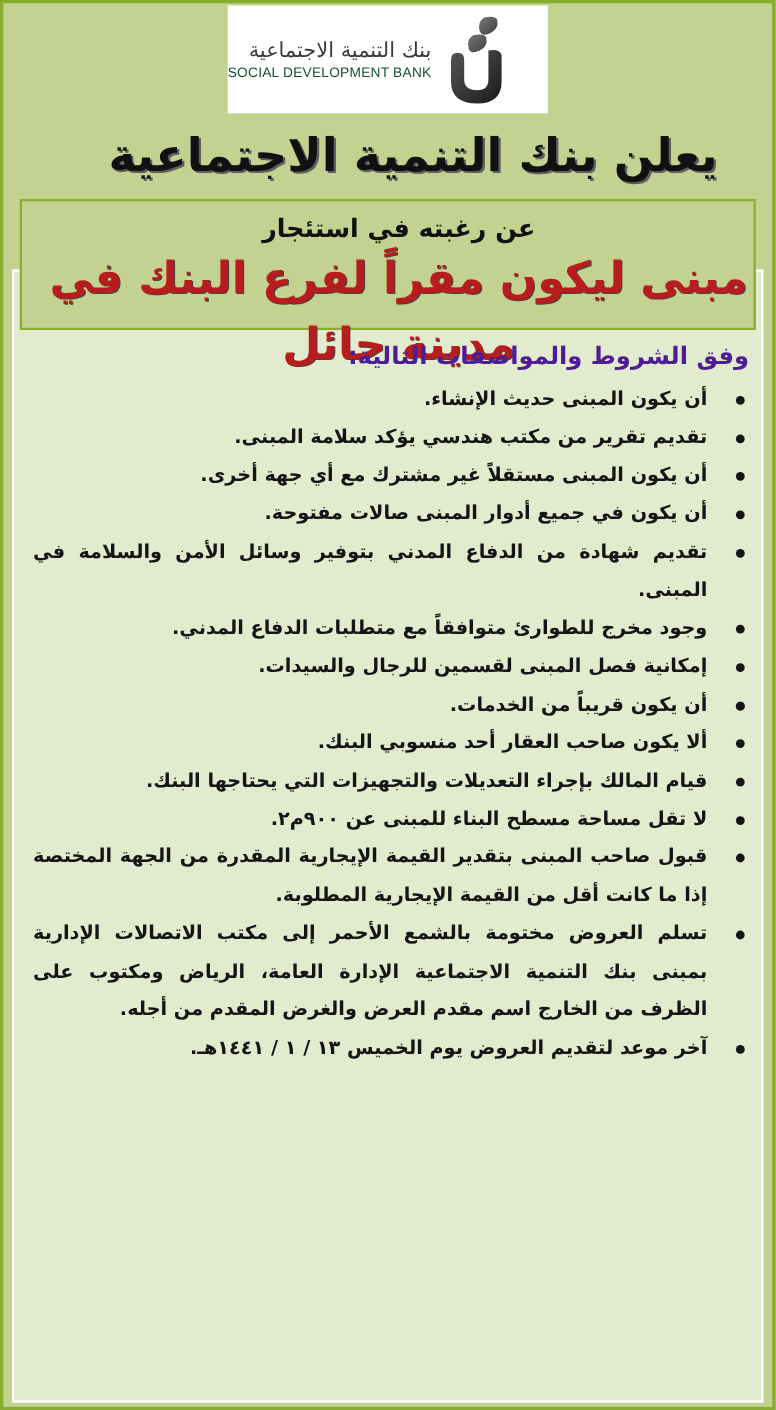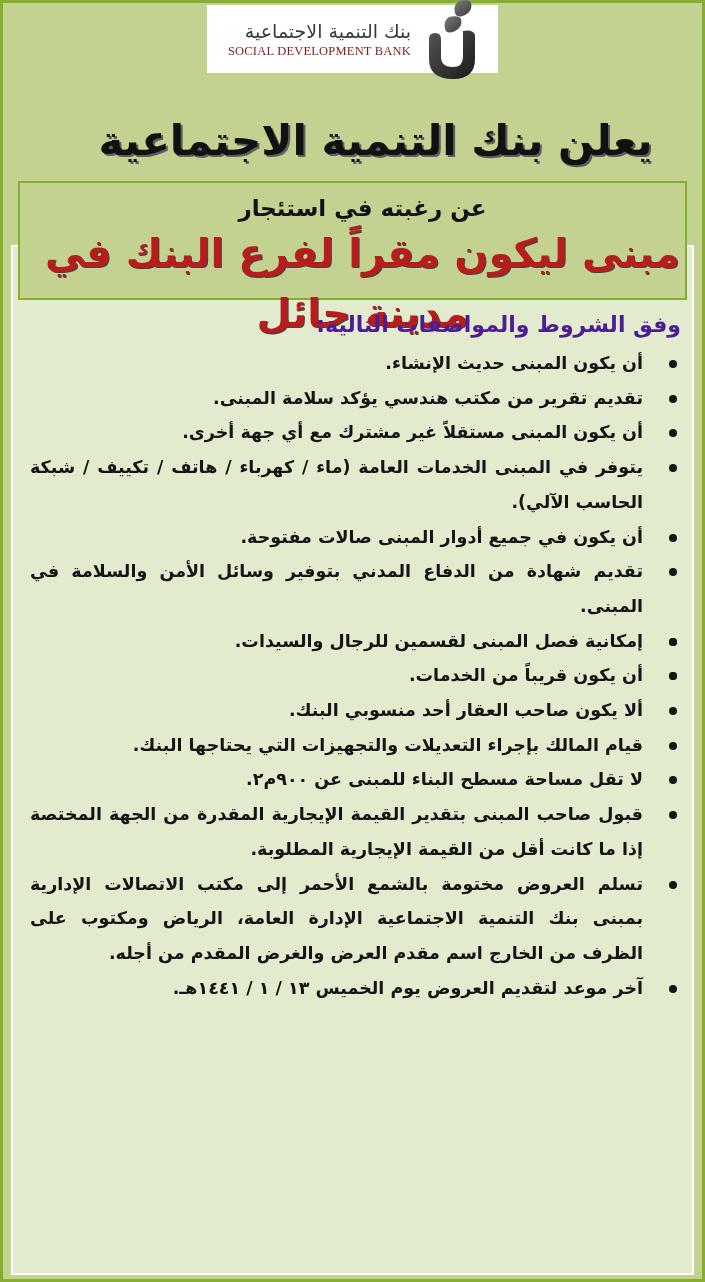--- a/index.html
+++ b/index.html
@@ -6,32 +6,32 @@
     html, body { width: 705px; height: 1282px; overflow: hidden; background: #86ad2f; }
     body { font-family: "DejaVu Sans", sans-serif; color: #141414; position: relative; }
 
     .frame {
       position: absolute; left: 0; top: 0; width: 705px; height: 1282px;
       border: 3px solid #86ad2f;
       background: #c3d191;
     }
 
     .logo-box {
-      position: absolute; left: 207px; top: 5px; width: 291px; height: 68px;
+      position: absolute; left: 207px; top: 5px; width: 291px; height: 98px;
       background: #ffffff;
-      display: flex; align-items: center; justify-content: center;
+      display: flex; align-items: center; justify-content: flex-start;
       direction: ltr;
     }
     .logo-text { display: flex; flex-direction: column; align-items: flex-end; margin-right: 14px; }
     .logo-ar {
       font-family: "DejaVu Sans", sans-serif; font-size: 19px; color: #3a3a3a;
       direction: rtl; line-height: 24px; letter-spacing: -0.5px;
     }
     .logo-en {
-      font-family: Liberation Serif, serif; font-size: 12.5px; color: #7f1d1d;
+      font-family: Liberation Sans, sans-serif; font-size: 12.5px; color: #14532d;
       letter-spacing: 0.2px; line-height: 16px;
     }
     .logo-mark { width: 52px; height: 84px; }
 
     .main-title {
       position: absolute; left: 0; right: 0; top: 108px; height: 66px;
       text-align: center;
       font-family: "DejaVu Sans", sans-serif; font-weight: bold;
       font-size: 42px; line-height: 66px; color: #111;
       text-shadow: 2px 2px 0 #5e5e5e;
@@ -112,24 +112,23 @@
   <div class="sub-line1">عن رغبته في استئجار</div>
   <div class="sub-line2">مبنى ليكون مقراً لفرع البنك في مدينة حائل</div>
 </div>
 
 <div class="content">
   <div class="conditions-heading">وفق الشروط والمواصفات التالية:</div>
   <ul class="cond-list">
     <li class="cond-item"><span class="cond-bullet"></span><span>أن يكون المبنى حديث الإنشاء.</span></li>
     <li class="cond-item"><span class="cond-bullet"></span><span>تقديم تقرير من مكتب هندسي يؤكد سلامة المبنى.</span></li>
     <li class="cond-item"><span class="cond-bullet"></span><span>أن يكون المبنى مستقلاً غير مشترك مع أي جهة أخرى.</span></li>
-    <li class="cond-item"><span class="cond-bullet"></span><span>يتوفر في المبنى الخدمات العامة (ماء / كهرباء / هاتف / تكييف / شبكة الحاسب الآلي).</span></li>
     <li class="cond-item"><span class="cond-bullet"></span><span>أن يكون في جميع أدوار المبنى صالات مفتوحة.</span></li>
     <li class="cond-item"><span class="cond-bullet"></span><span>تقديم شهادة من الدفاع المدني بتوفير وسائل الأمن والسلامة في المبنى.</span></li>
-    <li class="cond-item"><span class="cond-bullet"></span></li>
+    <li class="cond-item"><span class="cond-bullet"></span><span>وجود مخرج للطوارئ متوافقاً مع متطلبات الدفاع المدني.</span></li>
     <li class="cond-item"><span class="cond-bullet"></span><span>إمكانية فصل المبنى لقسمين للرجال والسيدات.</span></li>
     <li class="cond-item"><span class="cond-bullet"></span></li>
     <li class="cond-item"><span class="cond-bullet"></span><span>أن يكون قريباً من الخدمات.</span></li>
     <li class="cond-item"><span class="cond-bullet"></span><span>ألا يكون صاحب العقار أحد منسوبي البنك.</span></li>
     <li class="cond-item"><span class="cond-bullet"></span><span>قيام المالك بإجراء التعديلات والتجهيزات التي يحتاجها البنك.</span></li>
     <li class="cond-item"><span class="cond-bullet"></span><span>لا تقل مساحة مسطح البناء للمبنى عن ٩٠٠م٢.</span></li>
     <li class="cond-item"><span class="cond-bullet"></span><span>قبول صاحب المبنى بتقدير القيمة الإيجارية المقدرة من الجهة المختصة إذا ما كانت أقل من القيمة الإيجارية المطلوبة.</span></li>
     <li class="cond-item"><span class="cond-bullet"></span><span>تسلم العروض مختومة بالشمع الأحمر إلى مكتب الاتصالات الإدارية بمبنى بنك التنمية الاجتماعية الإدارة العامة، الرياض ومكتوب على الظرف من الخارج اسم مقدم العرض والغرض المقدم من أجله.</span></li>
     <li class="cond-item"><span class="cond-bullet"></span><span>آخر موعد لتقديم العروض يوم الخميس ١٣ / ١ / ١٤٤١هـ.</span></li>
   </ul>

